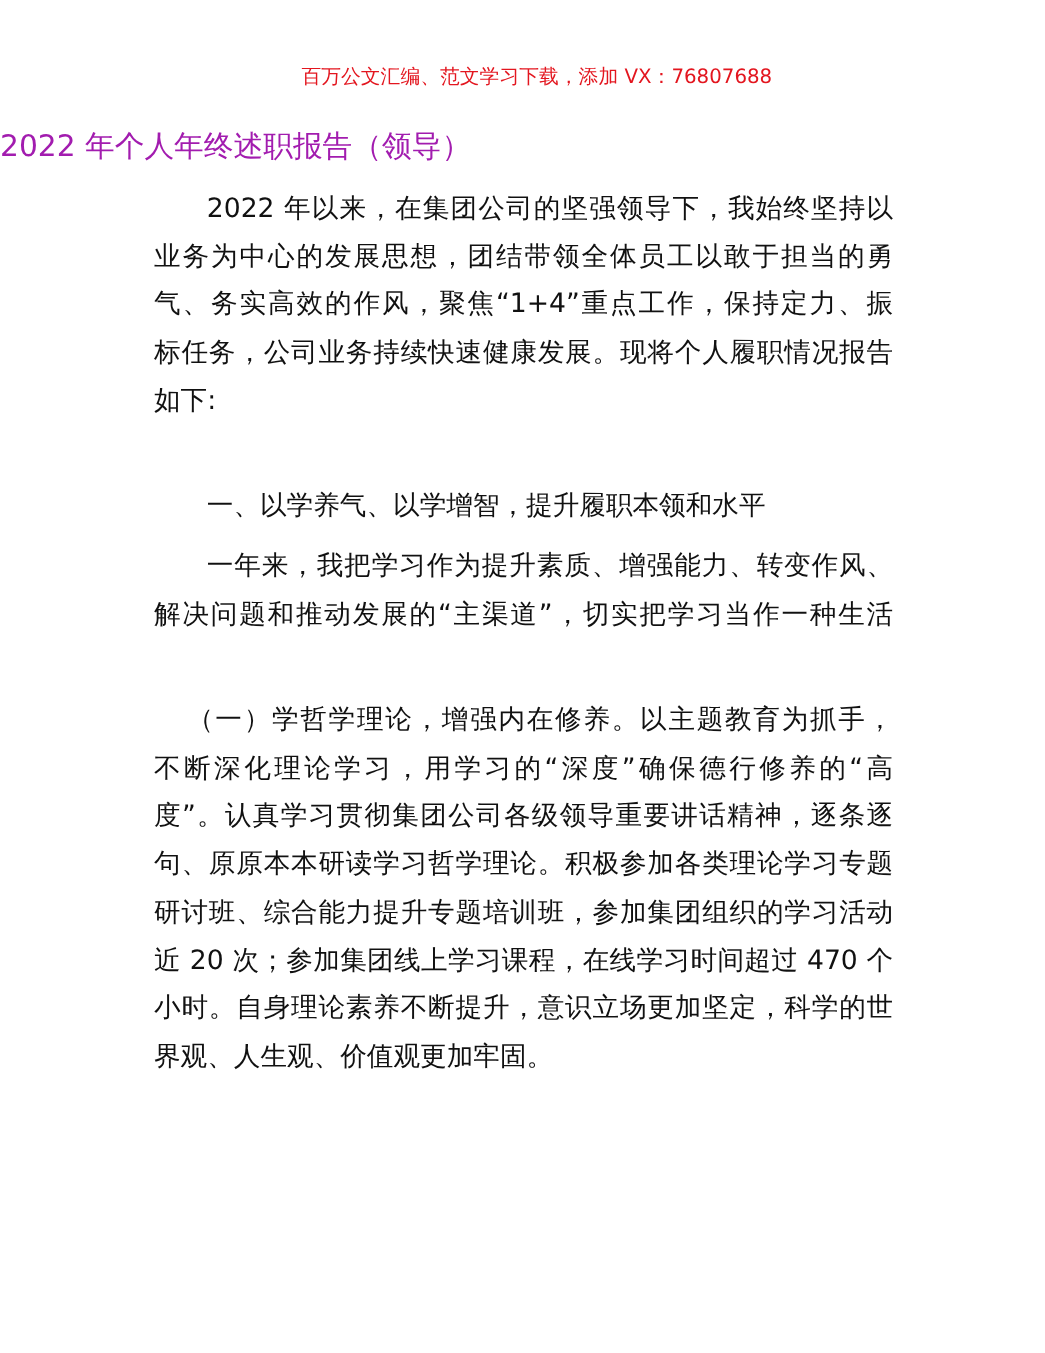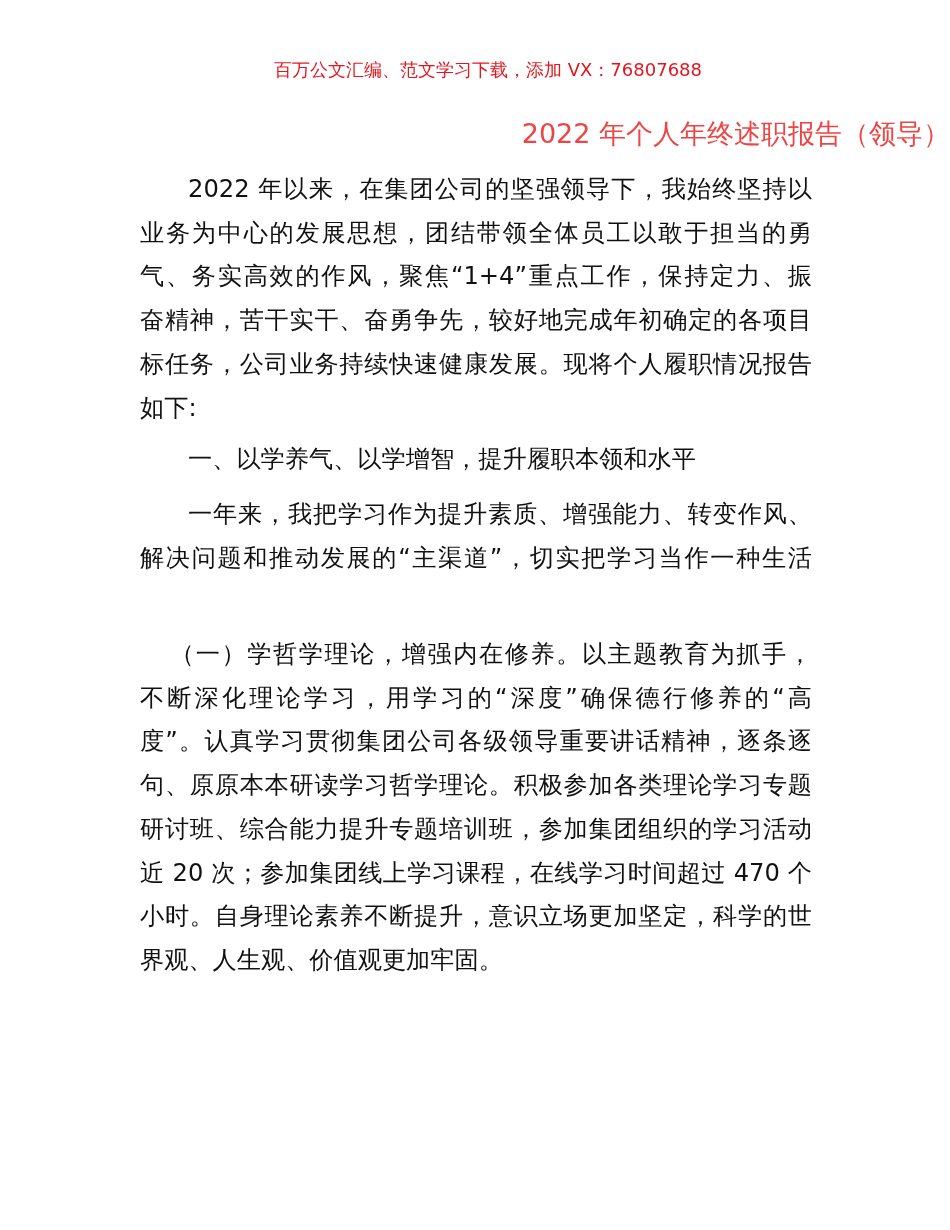--- a/index.html
+++ b/index.html
@@ -33,24 +33,24 @@
       line-height: 28px;
       color: #e3161f;
       letter-spacing: 0px;
       padding-left: 13px;
     }
     .doc-title {
       position: absolute;
       left: 0;
       width: 950px;
       top: 114px;
-      text-align: right;
+      text-align: left;
       font-size: 27px;
       line-height: 40px;
-      color: #ef4444;
+      color: #a21caf;
       margin: 0;
       font-weight: normal;
     }
     .body-text {
       position: absolute;
       left: 140px;
       width: 672px;
       font-size: 24.2px;
       line-height: 43.7px;
       color: #111111;
@@ -79,21 +79,20 @@
 <div class="page">
 
   <div class="watermark">百万公文汇编、范文学习下载，添加 VX：76807688</div>
 
   <h1 class="doc-title">2022 年个人年终述职报告（领导）</h1>
 
   <div class="body-text" id="p1">
     <span class="line" style="padding-left:48px;">2022 年以来，在集团公司的坚强领导下，我始终坚持以</span>
     <span class="line">业务为中心的发展思想，团结带领全体员工以敢于担当的勇</span>
     <span class="line">气、务实高效的作风，聚焦“1+4”重点工作，保持定力、振</span>
-    <span class="line">奋精神，苦干实干、奋勇争先，较好地完成年初确定的各项目</span>
     <span class="line">标任务，公司业务持续快速健康发展。现将个人履职情况报告</span>
     <span class="line last">如下:</span>
   </div>
 
   <div class="body-text" id="h1">
     <span class="line last" style="padding-left:48px;">一、以学养气、以学增智，提升履职本领和水平</span>
   </div>
 
   <div class="body-text" id="p2">
     <span class="line" style="padding-left:48px;">一年来，我把学习作为提升素质、增强能力、转变作风、</span>

